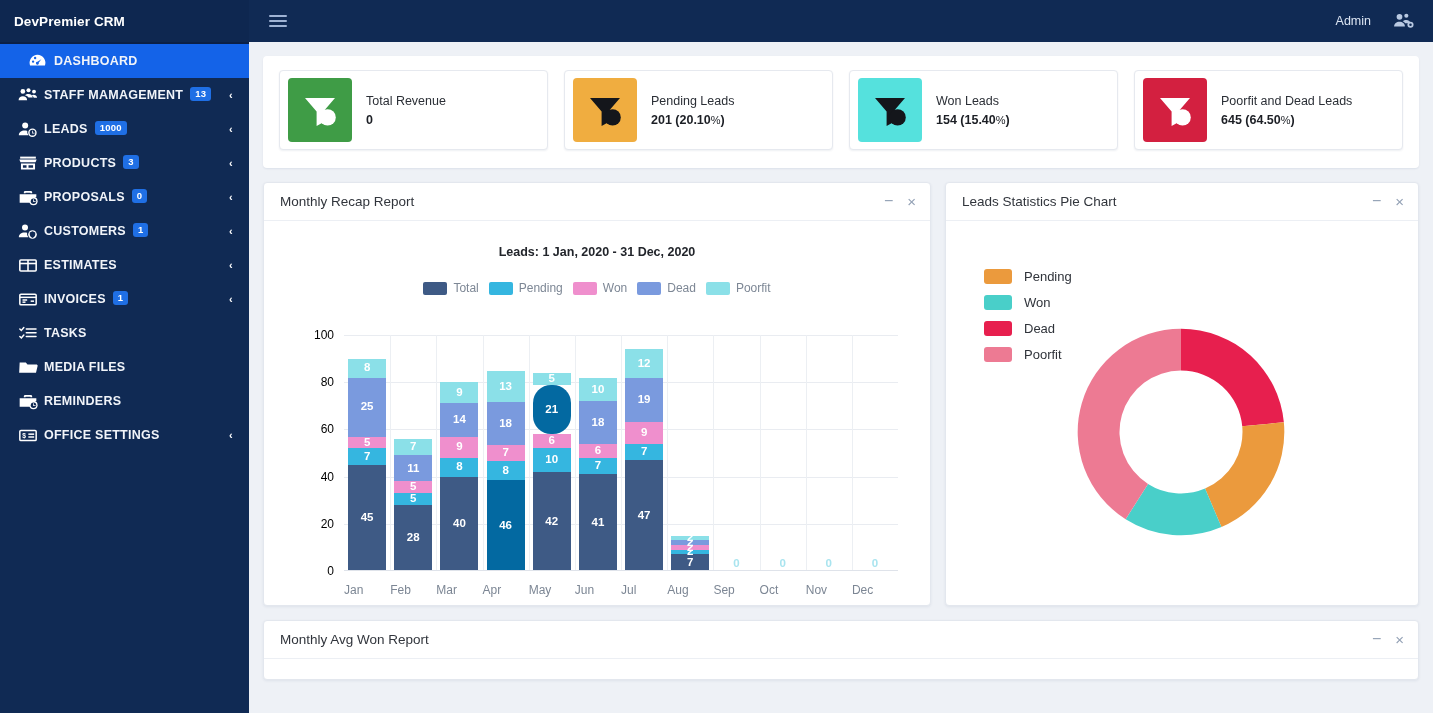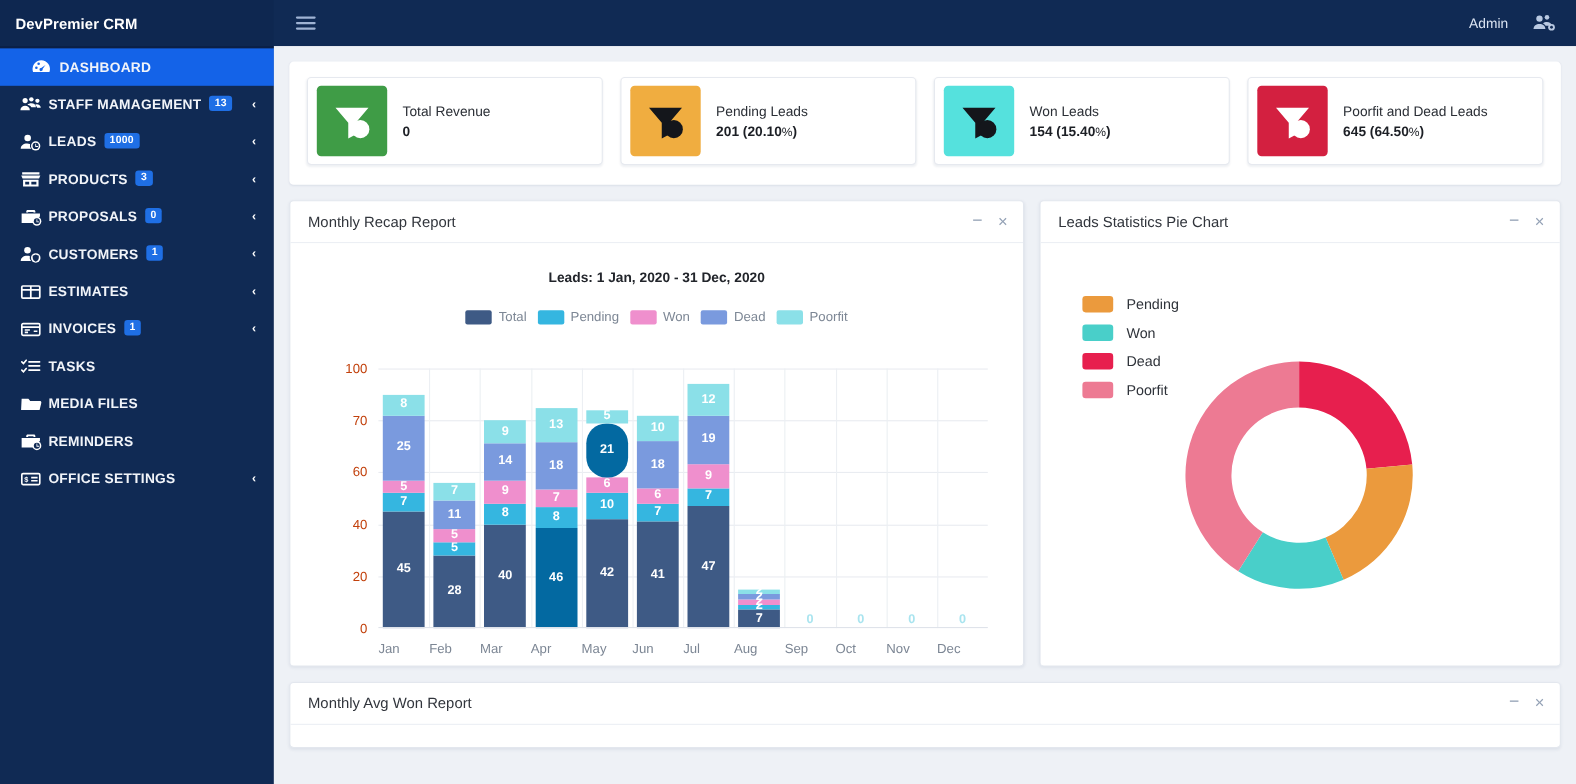--- a/index.html
+++ b/index.html
@@ -170,21 +170,21 @@
   .plot {
     position: absolute;
     left: 34px; top: 106px;
     width: 610px; height: 276px;
   }
   .plot-inner { position: absolute; left: 46px; top: 8px; right: 10px; bottom: 32px; }
 
   .y-labels { position: absolute; left: 0; top: 0; width: 42px; height: 100%; }
   .y-lab {
     position: absolute; right: 6px;
-    font-size: 12px; color: #c2410c;
+    font-size: 12px; color: #000000;
     transform: translateY(-50%);
     white-space: nowrap;
   }
   .gridline {
     position: absolute; left: 0; right: 0;
     height: 1px; background: #e9ecf1;
   }
   .vgridline {
     position: absolute; top: 0; bottom: 0;
     width: 1px; background: #eceff3;
@@ -512,21 +512,21 @@
                 <span class="lg-swatch" style="background: rgb(139, 224, 232);"></span>
                 <span class="lg-text">Poorfit</span>
               </div>
             </div>
           <div class="plot">
             <div class="y-labels" id="y-labels">
                 <div class="y-lab" style="top: 244px;">0</div>
                 <div class="y-lab" style="top: 196.8px;">20</div>
                 <div class="y-lab" style="top: 149.6px;">40</div>
                 <div class="y-lab" style="top: 102.4px;">60</div>
-                <div class="y-lab" style="top: 55.2px;">70</div>
+                <div class="y-lab" style="top: 55.2px;">80</div>
                 <div class="y-lab" style="top: 8px;">100</div>
               </div>
             <div class="plot-inner" id="plot-inner">
               <div id="grid-root">
                   <div class="gridline" style="top: 188.8px;"></div>
                   <div class="gridline" style="top: 141.6px;"></div>
                   <div class="gridline" style="top: 94.4px;"></div>
                   <div class="gridline" style="top: 47.2px;"></div>
                   <div class="gridline" style="top: 0px;"></div>
                   <div class="vgridline" style="left: 8.33333%;"></div>

